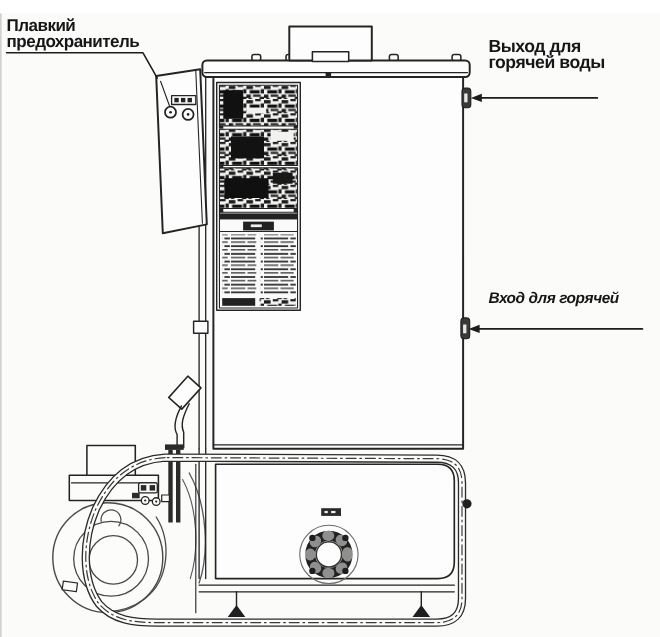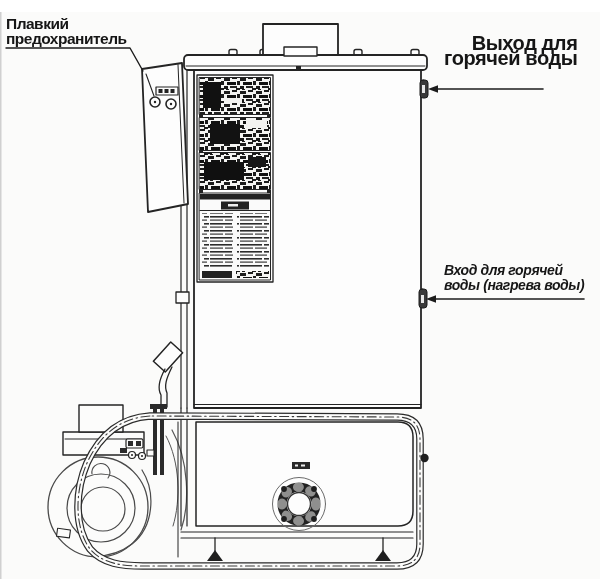--- a/index.html
+++ b/index.html
@@ -11,21 +11,21 @@
   }
   .stage svg{position:absolute;left:0;top:0;}
   .anno{
     position:absolute;
     color:#161616;
     font-weight:bold;
     white-space:nowrap;
   }
   .anno span{display:block;}
   .fuse-label{left:6px;top:5px;font-size:15.5px;line-height:14.5px;letter-spacing:-0.5px;}
-  .outlet-label{left:444px;top:24px;font-size:20px;line-height:14.5px;letter-spacing:-0.4px;text-align:right;}
+  .outlet-label{left:444px;top:24px;font-size:16px;line-height:14.5px;letter-spacing:-0.4px;}
   .inlet-label{left:444px;top:251px;font-size:14px;line-height:14.5px;letter-spacing:-0.4px;font-style:italic;}
 </style>
 </head>
 <body>
 
 <div class="stage">
 
 <svg width="600" height="579" viewBox="0 0 600 579">
   <defs>
     <pattern id="inkdense" width="16" height="13" patternUnits="userSpaceOnUse">
@@ -219,16 +219,15 @@
   <span>предохранитель</span>
 </div>
 
 <div class="anno outlet-label">
   <span>Выход для</span>
   <span>горячей воды</span>
 </div>
 
 <div class="anno inlet-label">
   <span>Вход для горячей</span>
-  <span>воды (нагрева воды)</span>
 </div>
 
 </div>
 
 </body></html>

